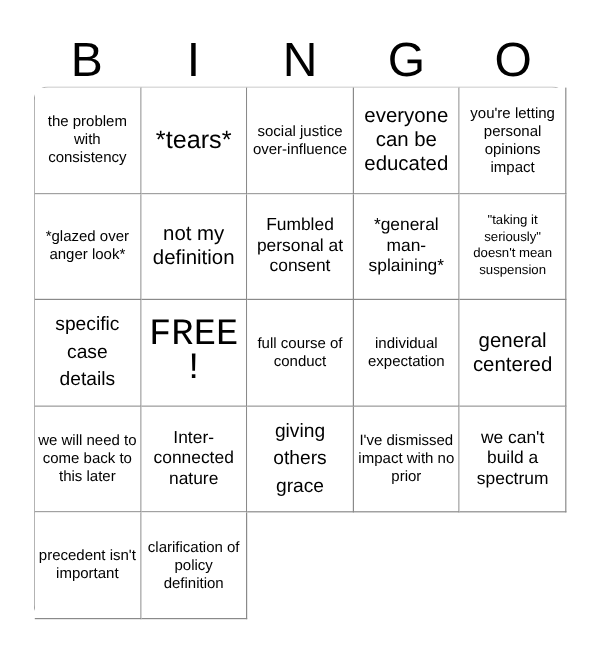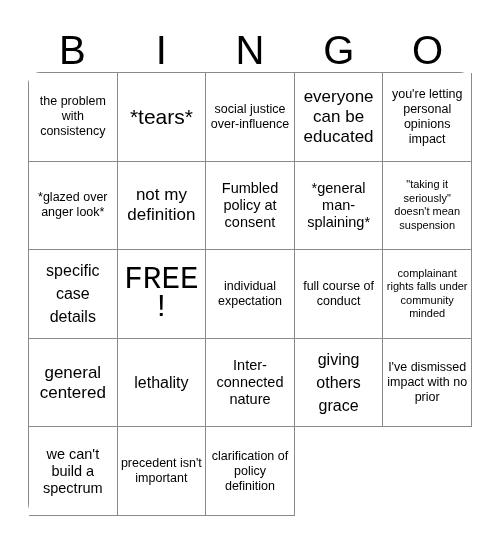--- a/index.html
+++ b/index.html
@@ -124,48 +124,45 @@
       <div class="bingo-cell">
         <span class="cell-text t-sm">you're letting personal opinions impact</span>
       </div>
       <div class="bingo-cell">
         <span class="cell-text t-sm">*glazed over anger look*</span>
       </div>
       <div class="bingo-cell">
         <span class="cell-text t-lg">not my definition</span>
       </div>
       <div class="bingo-cell">
-        <span class="cell-text t-md">Fumbled policy at consent</span>
+        <span class="cell-text t-md">Fumbled personal at consent</span>
       </div>
       <div class="bingo-cell">
         <span class="cell-text t-md">*general man-splaining*</span>
       </div>
       <div class="bingo-cell">
         <span class="cell-text t-xs">"taking it seriously" doesn't mean suspension</span>
       </div>
       <div class="bingo-cell">
         <span class="cell-text t-xl">specific case details</span>
       </div>
       <div class="bingo-cell">
         <span class="cell-text t-free">FREE!</span>
       </div>
       <div class="bingo-cell">
-        <span class="cell-text t-sm">individual expectation</span>
-      </div>
-      <div class="bingo-cell">
         <span class="cell-text t-sm">full course of conduct</span>
       </div>
       <div class="bingo-cell">
-        <span class="cell-text t-xs">complainant rights falls under community minded</span>
+        <span class="cell-text t-sm">individual expectation</span>
       </div>
       <div class="bingo-cell">
         <span class="cell-text t-lg">general centered</span>
       </div>
       <div class="bingo-cell">
-        <span class="cell-text t-xl">lethality</span>
+        <span class="cell-text t-sm">we will need to come back to this later</span>
       </div>
       <div class="bingo-cell">
         <span class="cell-text t-md">Inter-connected nature</span>
       </div>
       <div class="bingo-cell">
         <span class="cell-text t-xl">giving others grace</span>
       </div>
       <div class="bingo-cell">
         <span class="cell-text t-sm">I've dismissed impact with no prior</span>
       </div>

